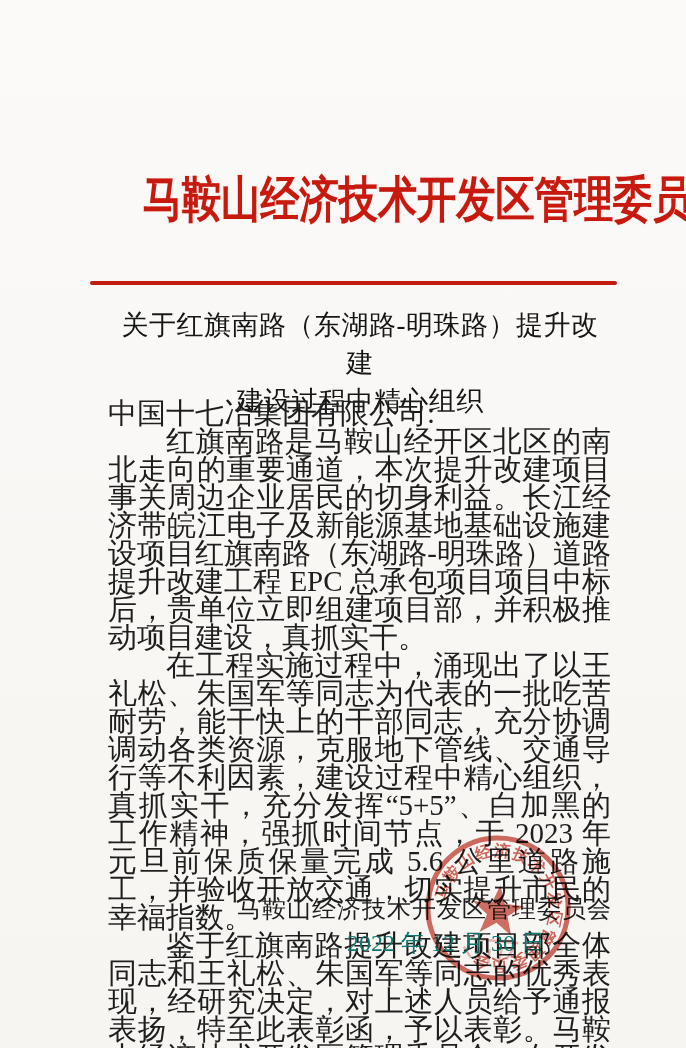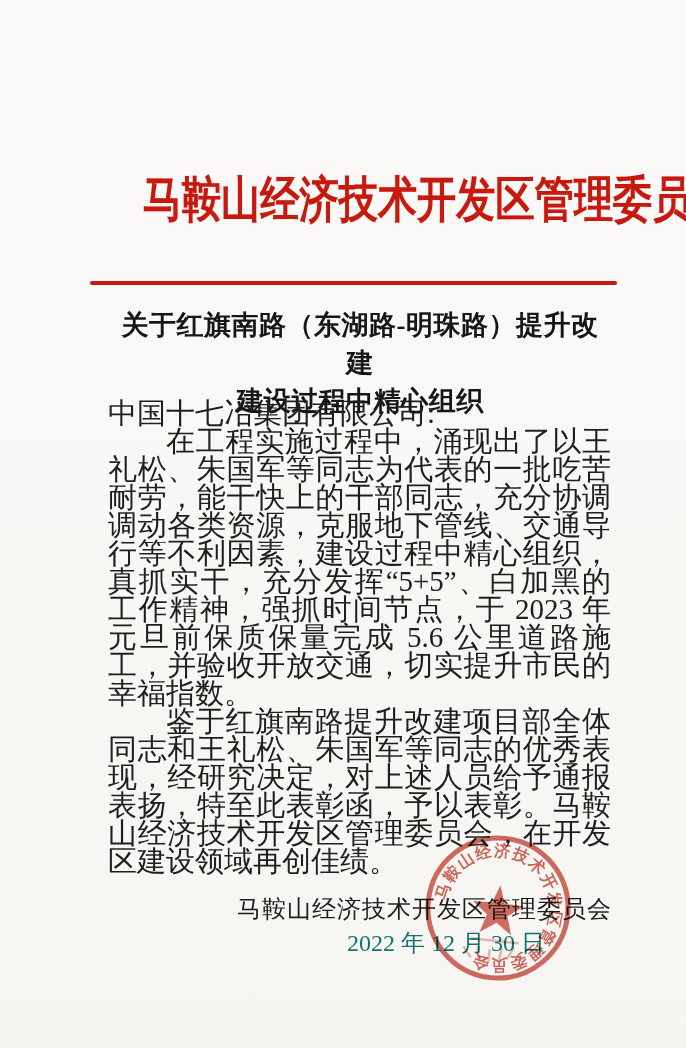--- a/index.html
+++ b/index.html
@@ -46,21 +46,21 @@
     border-radius: 2px;
   }
   
   .doc-title {
     position: absolute;
     top: 306px;
     left: 108px;
     width: 504px;
     text-align: center;
     font-size: 27px;
-    font-weight: 700;
+    font-weight: 400;
     line-height: 38px;
     color: #161616;
     letter-spacing: 0.5px;
   }
   
   .body-text {
     position: absolute;
     top: 399px;
     left: 108px;
     width: 503px;
@@ -115,20 +115,21 @@
 
   <div class="red-rule"></div>
 
   <div class="doc-title">
     <div>关于红旗南路（东湖路-明珠路）提升改建</div>
     <div>建设过程中精心组织</div>
   </div>
 
   <div class="body-text">
     <p class="greeting">中国十七冶集团有限公司:</p>
+    <p>红旗南路是马鞍山经开区北区的南北走向的重要通道，本次提升改建项目事关周边企业居民的切身利益。长江经济带皖江电子及新能源基地基础设施建设项目红旗南路（东湖路-明珠路）道路提升改建工程 EPC 总承包项目项目中标后，贵单位立即组建项目部，并积极推动项目建设，真抓实干。</p>
     <p>在工程实施过程中，涌现出了以王礼松、朱国军等同志为代表的一批吃苦耐劳，能干快上的干部同志，充分协调调动各类资源，克服地下管线、交通导行等不利因素，建设过程中精心组织，真抓实干，充分发挥“5+5”、白加黑的工作精神，强抓时间节点，于 2023 年元旦前保质保量完成 5.6 公里道路施工，并验收开放交通，切实提升市民的幸福指数。</p>
     <p>鉴于红旗南路提升改建项目部全体同志和王礼松、朱国军等同志的优秀表现，经研究决定，对上述人员给予通报表扬，特至此表彰函，予以表彰。马鞍山经济技术开发区管理委员会，在开发区建设领域再创佳绩。</p>
   </div>
 
   <div class="signature">马鞍山经济技术开发区管理委员会</div>
 
   <div class="sig-date">2022 年 12 月 30 日</div>
 
   <svg class="seal" viewBox="0 0 176 176" xmlns="http://www.w3.org/2000/svg">
     <defs>

